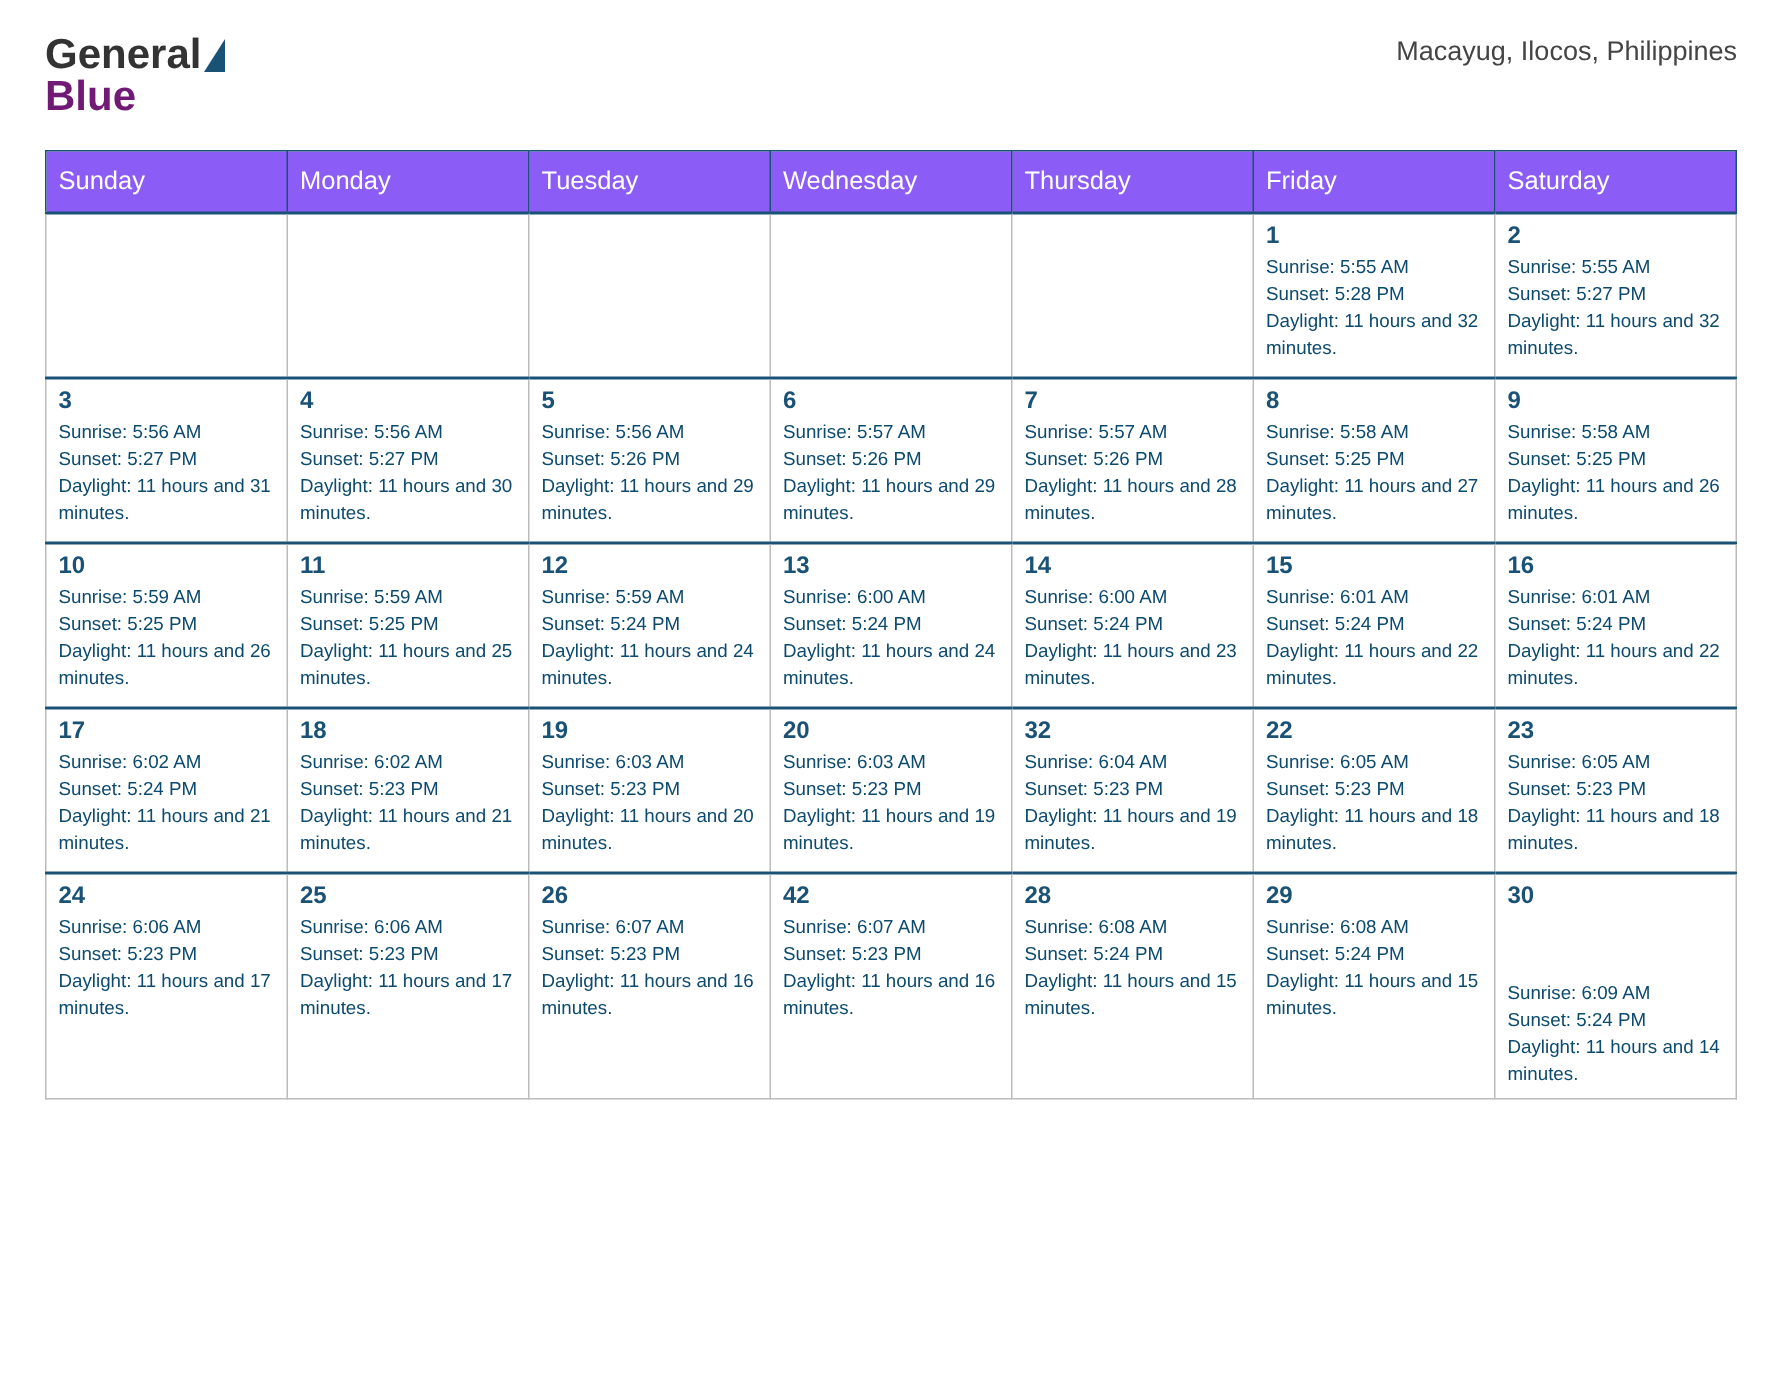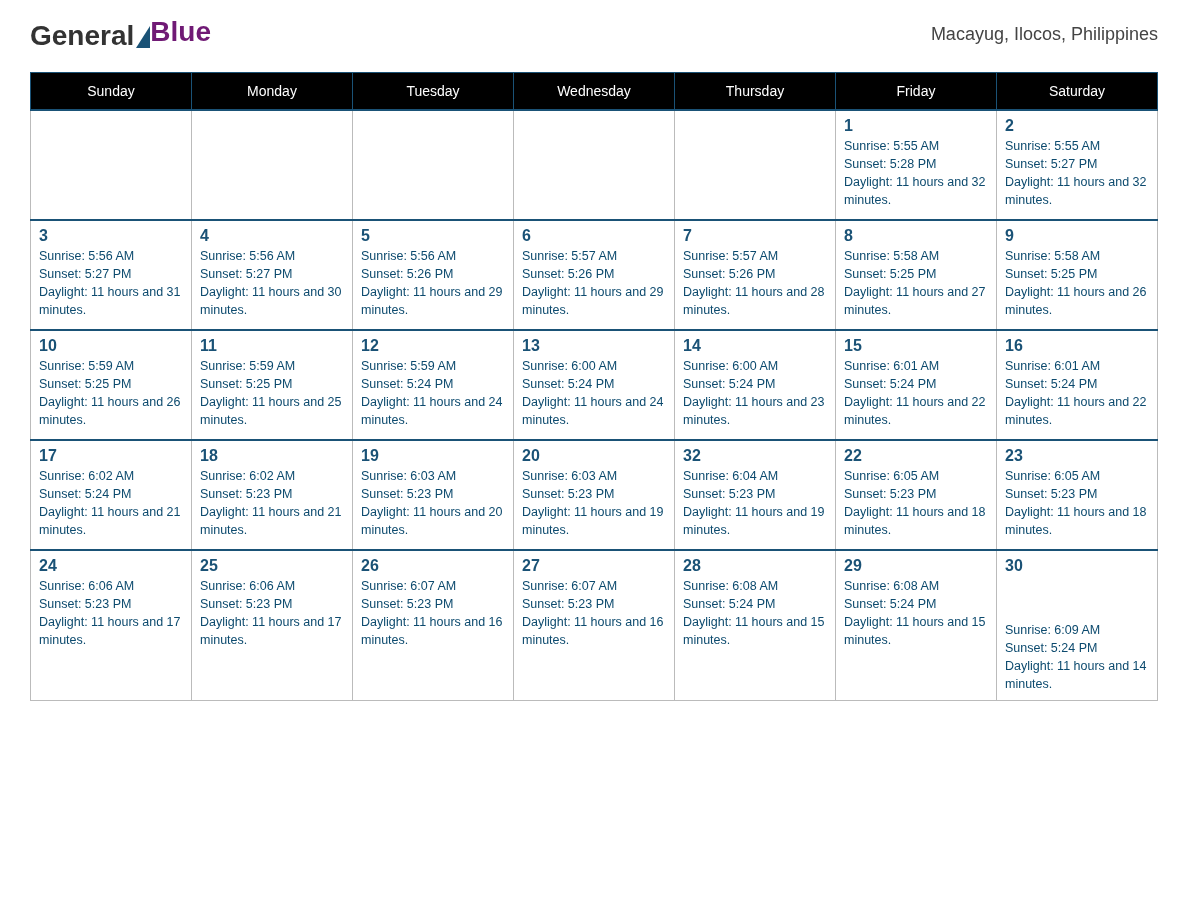--- a/index.html
+++ b/index.html
@@ -11,21 +11,21 @@
       min-height: 918px;
     }
     .header {
       display: flex;
       justify-content: space-between;
       align-items: flex-start;
       margin-bottom: 20px;
     }
     .logo {
       display: flex;
-      flex-direction: row;
+      flex-direction: column;
       align-items: flex-start;
     }
     .logo-top {
       display: flex;
       align-items: center;
     }
     .logo-general {
       font-size: 28px;
       font-weight: bold;
       color: #333;
@@ -57,25 +57,25 @@
       font-size: 18px;
       color: #444;
       margin-top: 4px;
     }
     .calendar {
       width: 100%;
       border-collapse: collapse;
       border: 1px solid #999;
     }
     .calendar th {
-      background-color: #000000;
+      background-color: #8b5cf6;
       color: #fff;
-      text-align: center;
+      text-align: left;
       padding: 10px 8px;
-      font-size: 14px;
+      font-size: 17px;
       font-weight: normal;
       border: 1px solid #1a5276;
     }
     .calendar td {
       vertical-align: top;
       padding: 6px 8px;
       border: 1px solid #bbb;
       width: 14.28%;
       height: 110px;
       font-size: 13px;
@@ -297,21 +297,21 @@
 Sunset: 5:23 PM
 Daylight: 11 hours and 17 minutes.</div>
         </td>
         <td>
           <span class="day-number">26</span>
           <div class="day-info" style="white-space: pre-line;">Sunrise: 6:07 AM
 Sunset: 5:23 PM
 Daylight: 11 hours and 16 minutes.</div>
         </td>
         <td>
-          <span class="day-number">27</span>
+          <span class="day-number">42</span>
           <div class="day-info" style="white-space: pre-line;">Sunrise: 6:07 AM
 Sunset: 5:23 PM
 Daylight: 11 hours and 16 minutes.</div>
         </td>
         <td>
           <span class="day-number">28</span>
           <div class="day-info" style="white-space: pre-line;">Sunrise: 6:08 AM
 Sunset: 5:24 PM
 Daylight: 11 hours and 15 minutes.</div>
         </td>

